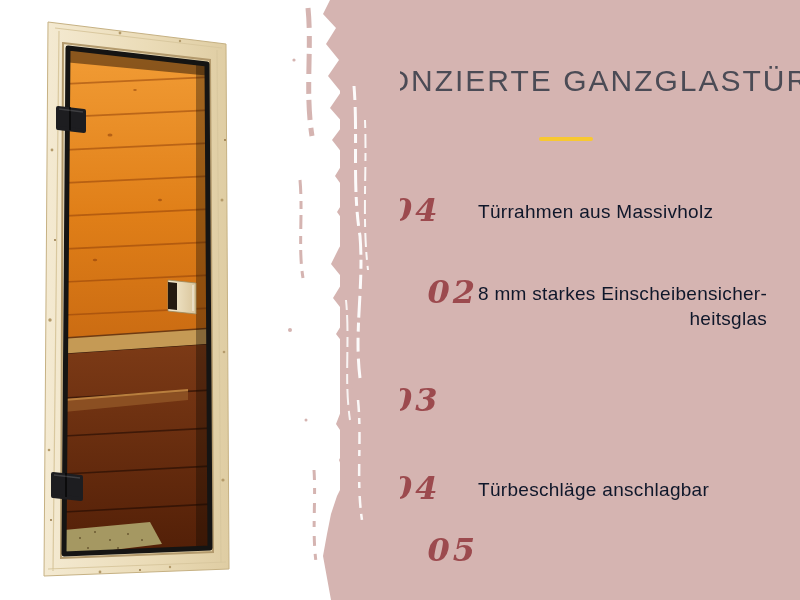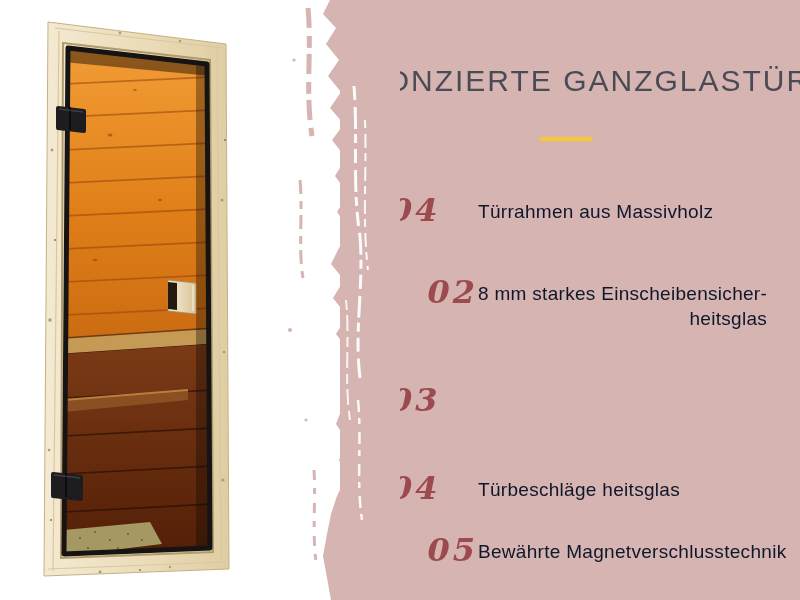--- a/index.html
+++ b/index.html
@@ -167,25 +167,24 @@
       <div class="feature-row row-2">
         <div class="feature-number">02</div>
         <div class="feature-text">8 mm starkes Einscheibensicher-
 heitsglas</div>
       </div>
       <div class="feature-row row-3">
         <div class="feature-number">03</div>
       </div>
       <div class="feature-row row-4">
         <div class="feature-number">04</div>
-        <div class="feature-text">Türbeschläge heitsglas</div>
+        <div class="feature-text">Türbeschläge anschlagbar</div>
       </div>
       <div class="feature-row row-5">
         <div class="feature-number">05</div>
-        <div class="feature-text">Bewährte Magnetverschlusstechnik</div>
       </div>
     </div>
   </div>
 
   <svg class="brush-svg" viewBox="0 0 130 600" preserveAspectRatio="none" xmlns="http://www.w3.org/2000/svg" aria-hidden="true">
     <path d="M60,0 L53,14 L66,28 L56,44 L69,60 L58,76 L71,92 L60,108 L74,124 L62,140
              L76,158 L65,176 L78,194 L67,212 L80,230 L69,248 L61,264 L74,280 L63,298
              L77,316 L66,334 L80,352 L70,370 L83,388 L73,406 L66,424 L78,442 L69,460
              L76,478 L67,496 L61,514 L57,534 L53,556 L57,578 L61,600
              L130,600 L130,0 Z" fill="#D5B4B1"></path>

